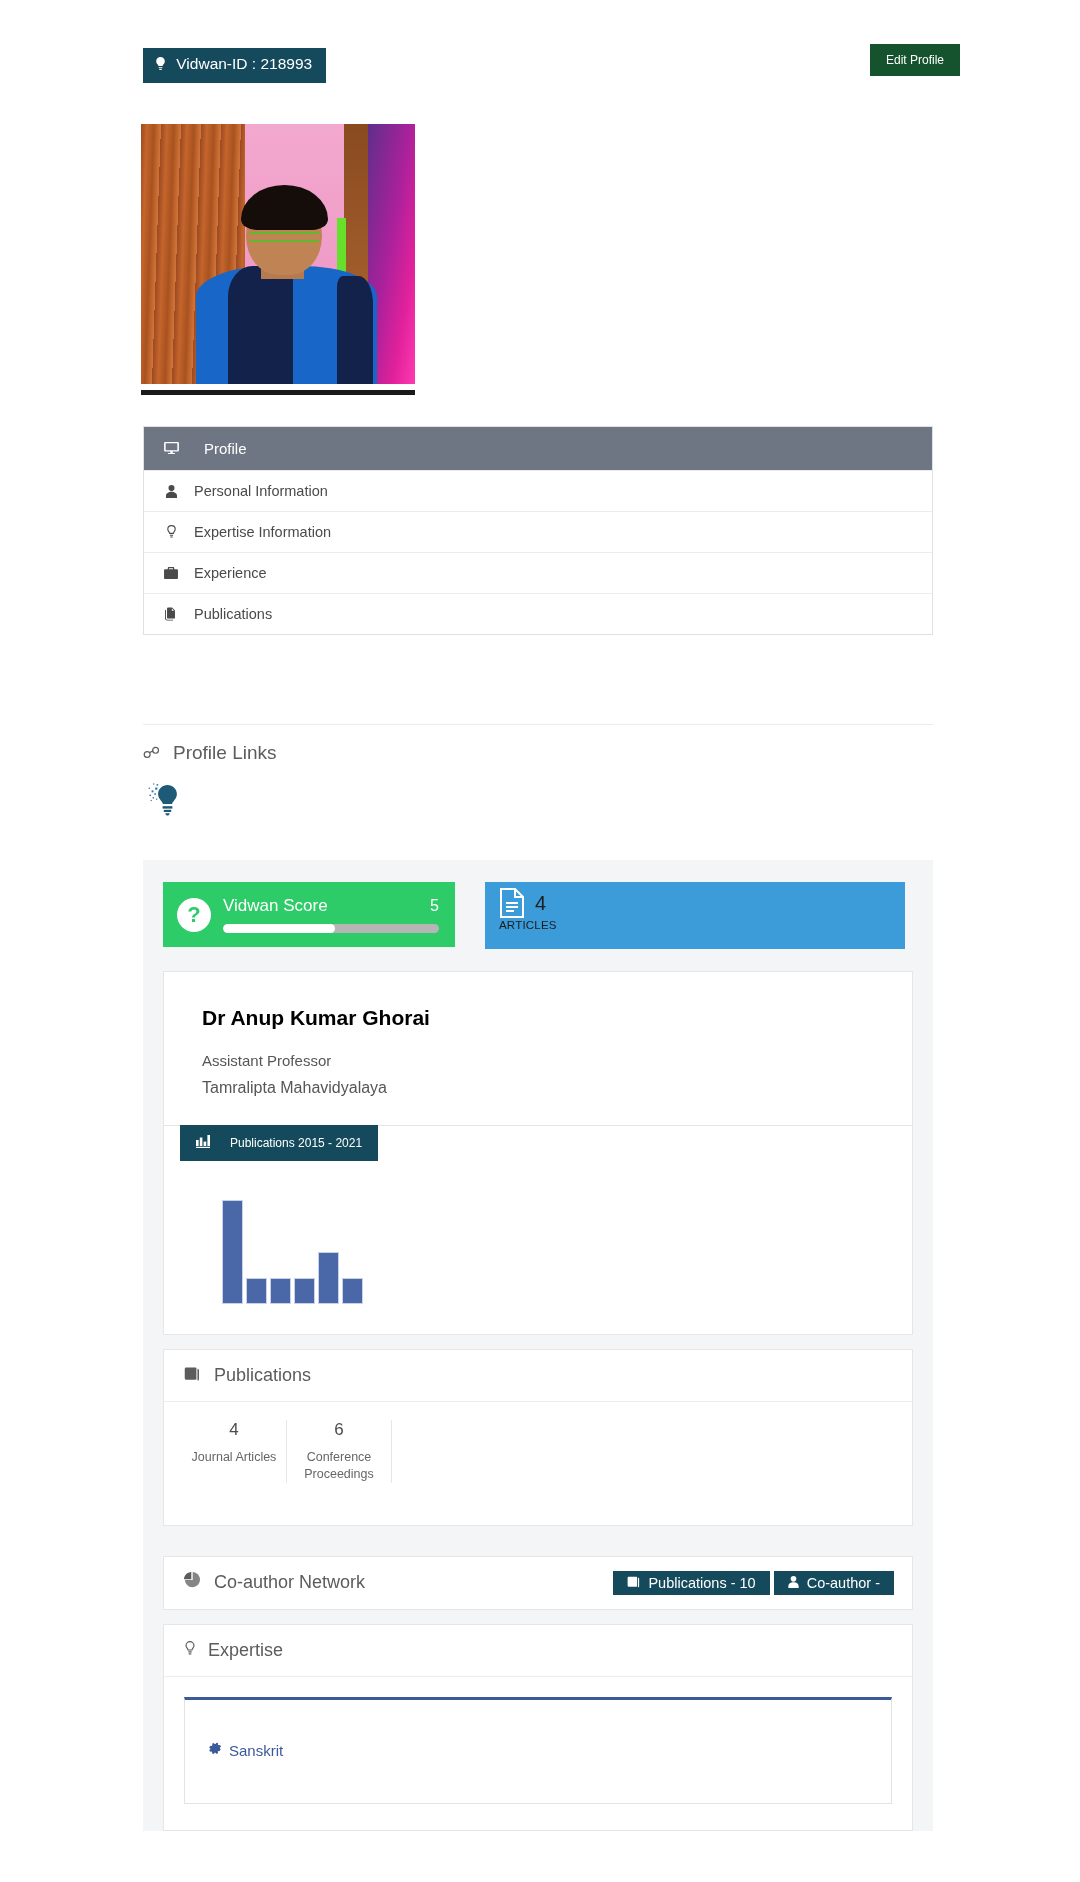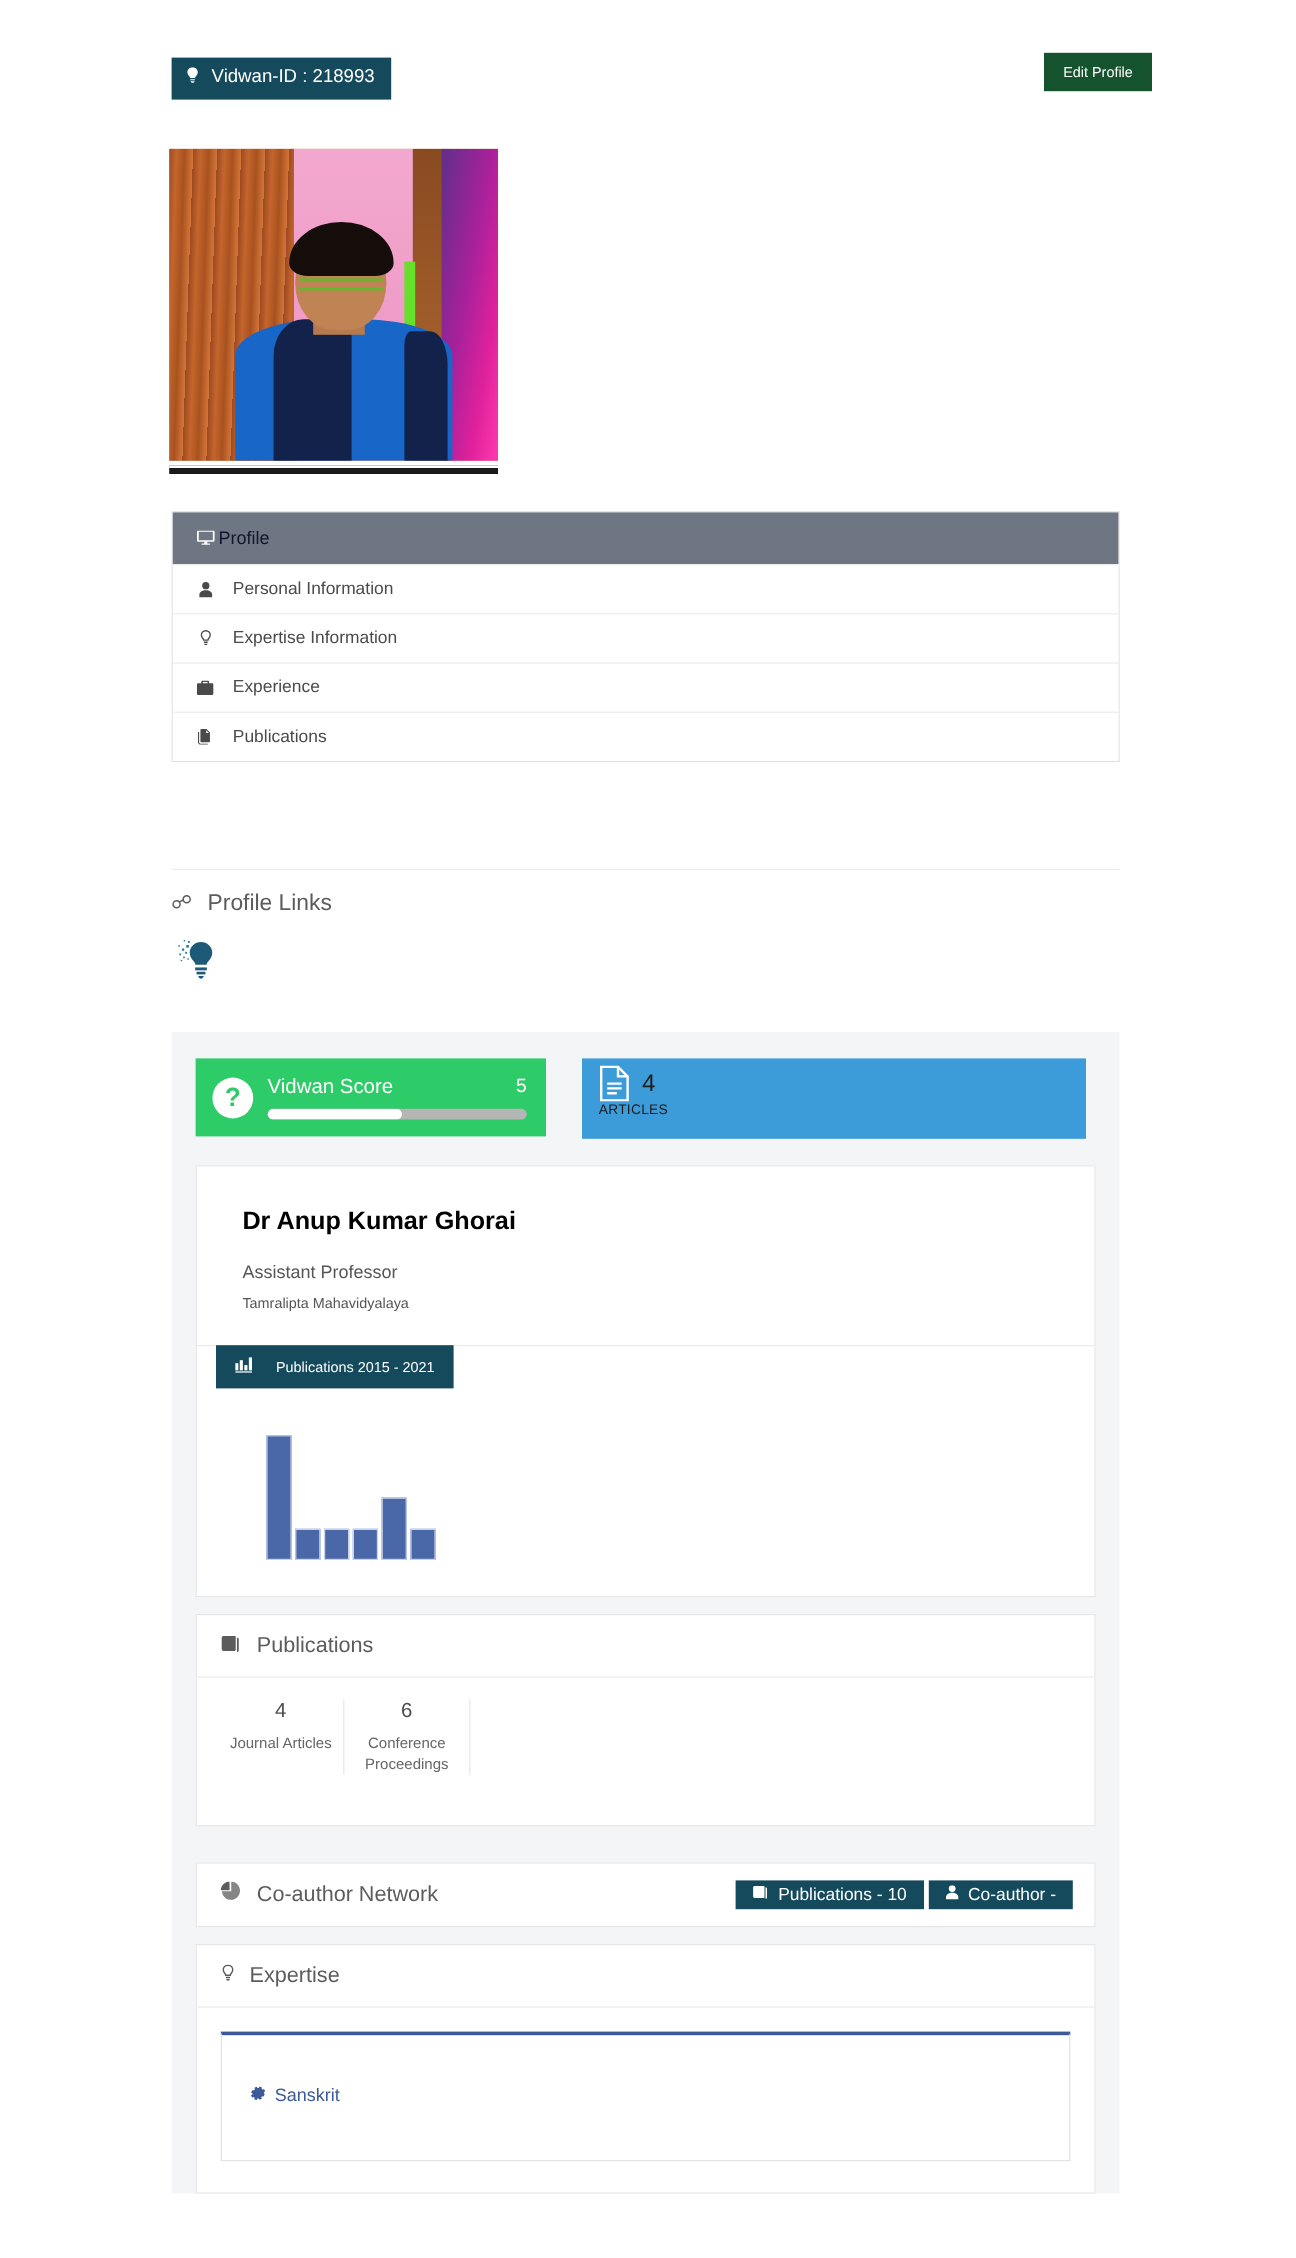--- a/index.html
+++ b/index.html
@@ -124,24 +124,24 @@
   
   .profile-nav {
     position: absolute;
     left: 143px; top: 392px;
     width: 790px;
     border: 1px solid #e0e0e0;
     background: #ffffff;
   }
   .profile-nav-head {
     background: #6f7683;
-    color: #0f172a;
+    color: #ffffff;
     font-size: 15px;
     padding: 13px 0 13px 18px;
-    display: flex; align-items: center; gap: 2px;
+    display: flex; align-items: center; gap: 24px;
   }
   .profile-nav-item {
     font-size: 14.5px;
     color: #4a4a4a;
     padding: 12px 0 12px 18px;
     border-top: 1px solid #ececec;
     display: flex; align-items: center; gap: 14px;
     cursor: pointer;
     background: #ffffff;
   }
@@ -202,21 +202,21 @@
   .articles-label { font-size: 11.5px; color: #1d1d1d; letter-spacing: .2px; margin-top: 1px; }
 
   .name-card {
     margin-top: 22px;
     background: #ffffff;
     border: 1px solid #e6e6e6;
     padding: 34px 0 28px 38px;
   }
   .person-name { font-size: 21px; color: #000000; font-weight: bold; }
   .person-role { font-size: 15px; color: #565656; margin-top: 22px; }
-  .person-org  { font-size: 12px; color: #565656; margin-top: 10px; }
+  .person-org  { font-size: 16px; color: #565656; margin-top: 10px; }
 
   .chart-card {
     background: #ffffff;
     border: 1px solid #e6e6e6;
     border-top: none;
     padding: 0 0 30px 0;
     position: relative;
   }
   .chart-badge {
     display: inline-flex; align-items: center; gap: 20px;

